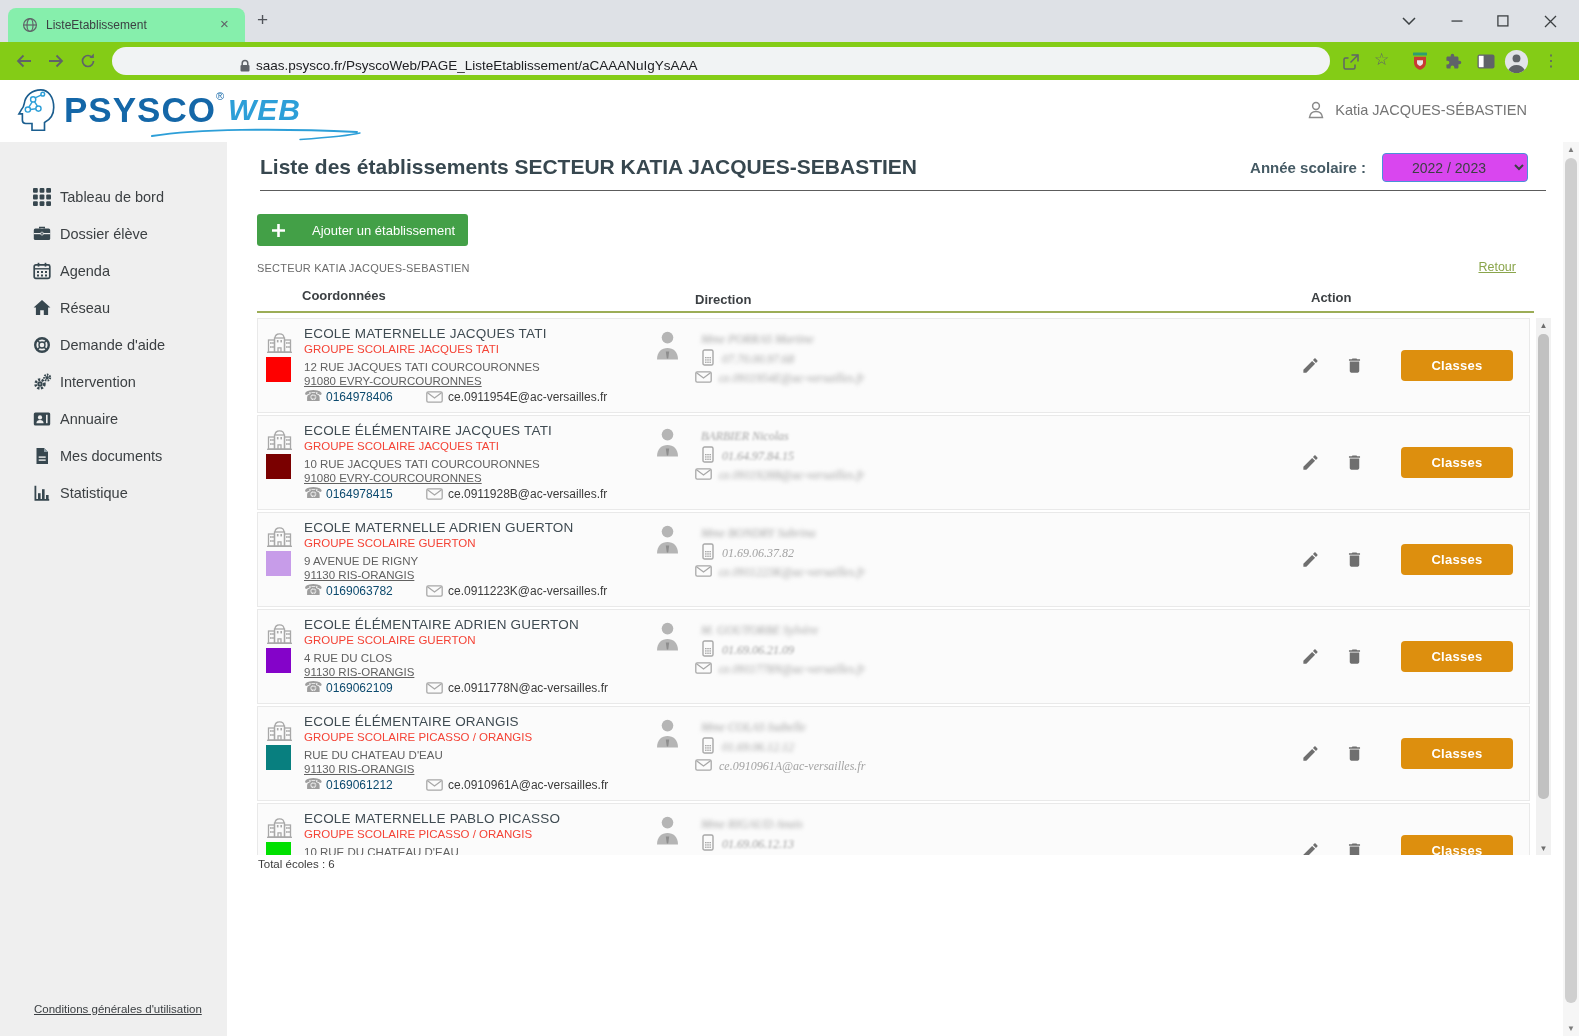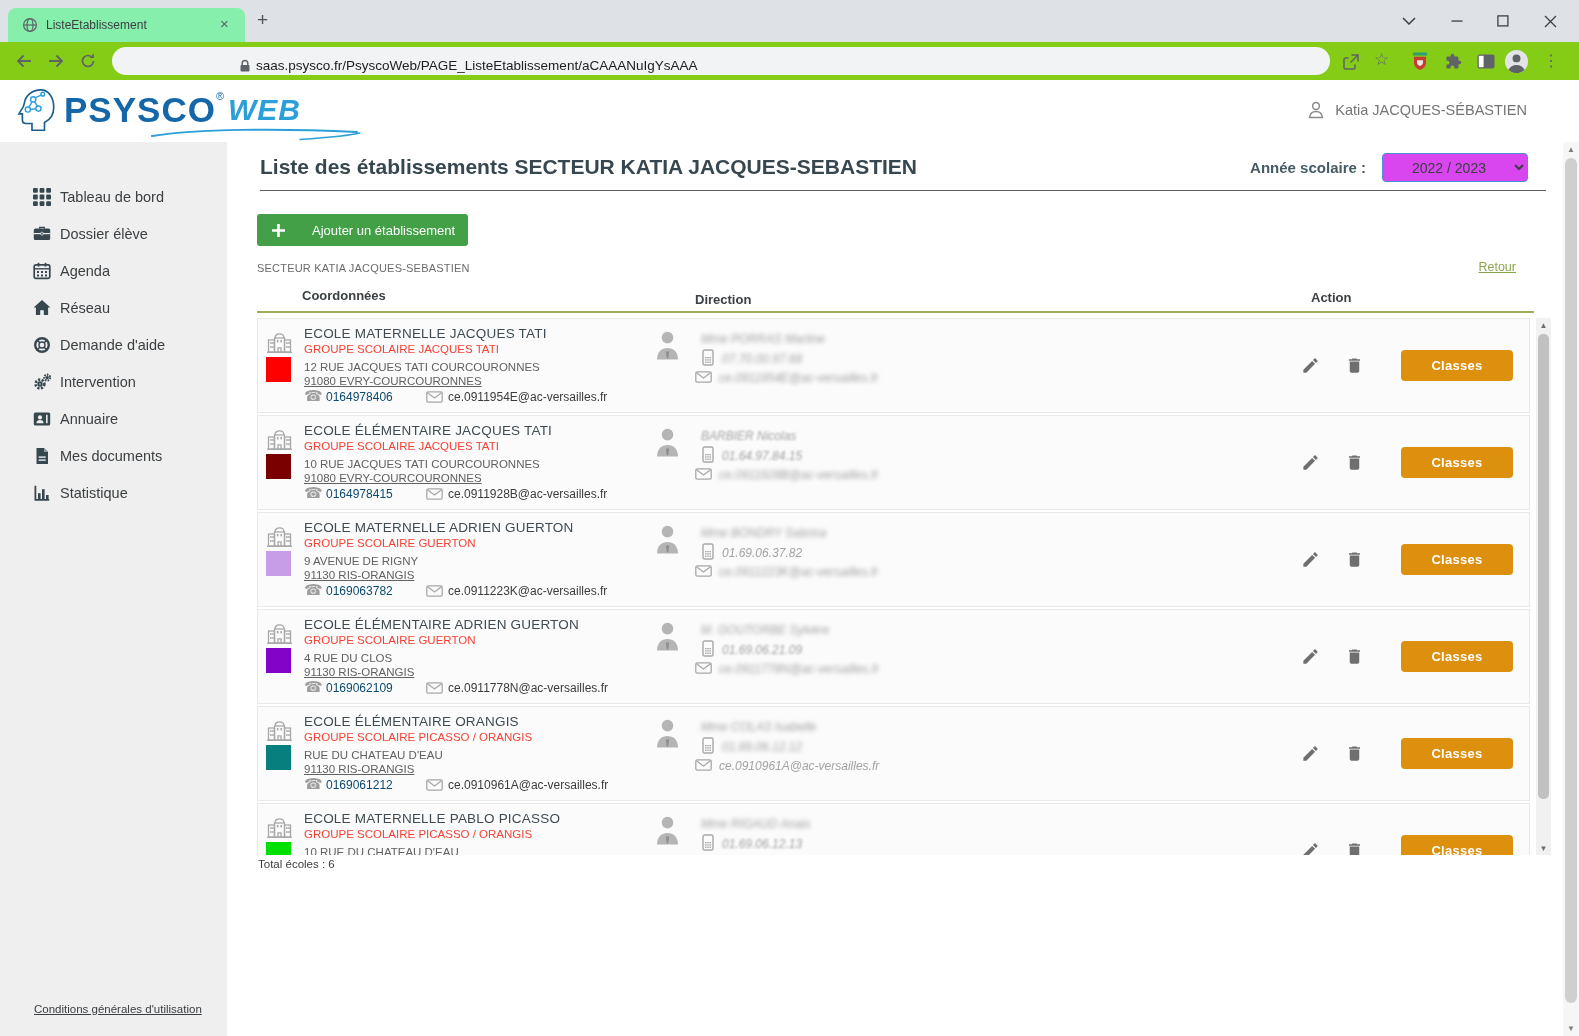--- a/index.html
+++ b/index.html
@@ -88,21 +88,21 @@
   .r-group{left:46px;top:24px;font-size:11.5px;color:#f44336;white-space:nowrap;}
   .r-color{left:8px;top:38px;width:25px;height:25px;}
   .r-addr{font-size:11.5px;color:#616161;white-space:nowrap;}
   .r-addr1{left:46px;top:42px;}
   .r-addr2{left:46px;top:56px;text-decoration:underline;}
   .c-phone-ico{left:46px;top:68px;font-size:15px;color:#9e9e9e;}
   .c-phone{left:68px;top:71px;font-size:12px;color:#0c4a6e;}
   .c-env{left:168px;top:72px;}
   .c-email{left:190px;top:71px;font-size:12px;color:#3c3c3c;white-space:nowrap;}
   .person{left:398px;top:12px;}
-  .dtx{font-style:italic;font-size:12px;color:#a3a3a3;white-space:nowrap;}
+  .dtx{font-style:italic;font-size:12px;color:#a3a3a3;white-space:nowrap;font-family:Liberation Serif, serif;}
   .d-name{left:443px;top:13px;}
   .d-phone-ico{left:444px;top:30px;}
   .d-phone{left:464px;top:33px;}
   .d-env{left:437px;top:52px;}
   .d-email{left:461px;top:52px;}
   .b1{filter:blur(0.8px);}
   .b2{filter:blur(2px);}
   .act{cursor:pointer;}
   .act-edit{left:1043px;top:37px;}
   .act-del{left:1087px;top:37px;}

